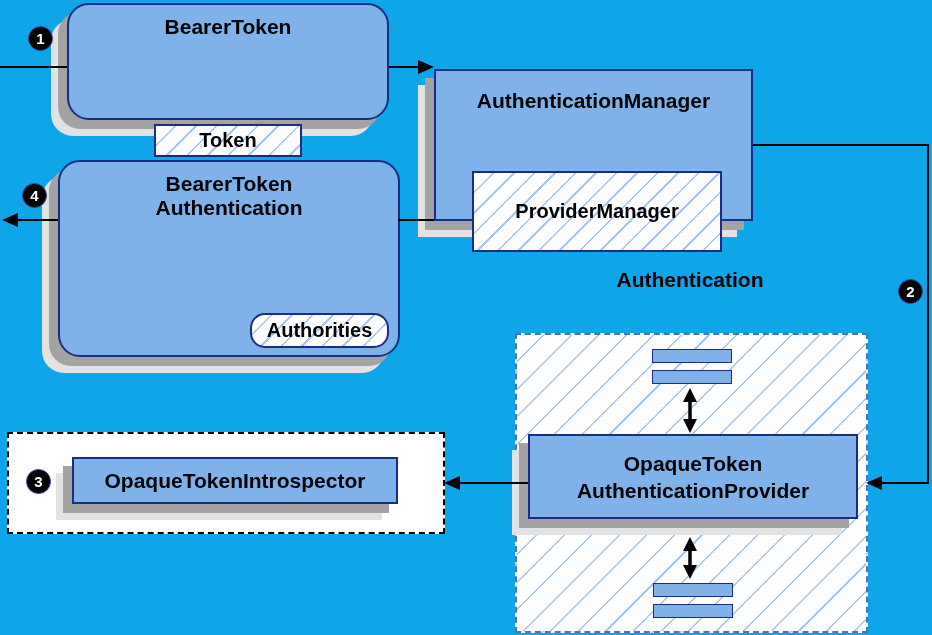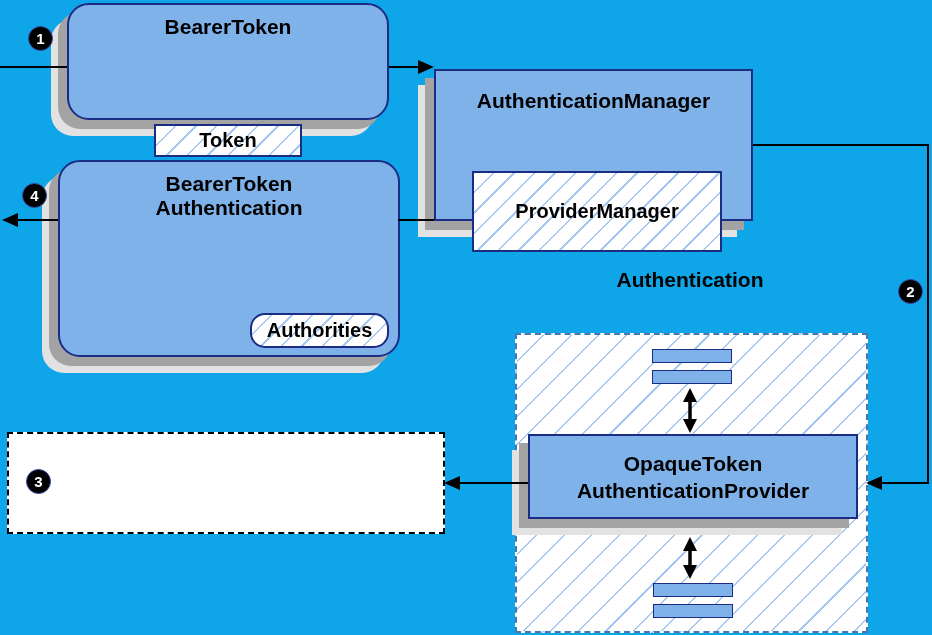--- a/index.html
+++ b/index.html
@@ -100,20 +100,21 @@
   <div class="bar" style="left:652px;top:370px;"></div>
 
   <div class="node flex-center" style="left:528px;top:434px;width:330px;height:85px;font-size:21px;line-height:27px;">
     <div>OpaqueToken</div>
     <div>AuthenticationProvider</div>
   </div>
 
   <div class="bar" style="left:653px;top:583px;"></div>
   <div class="bar" style="left:653px;top:604px;"></div>
 
+  <div class="node flex-center" style="left:72px;top:457px;width:326px;height:47px;font-size:21px;">OpaqueTokenIntrospector</div>
 
   <div class="badge" style="left:28px;top:26px;">1</div>
   <div class="badge" style="left:898px;top:279px;">2</div>
   <div class="badge" style="left:26px;top:469px;">3</div>
   <div class="badge" style="left:22px;top:183px;">4</div>
 
   <svg class="overlay" width="932" height="635" viewBox="0 0 932 635">
     <g>
       <line class="wire" x1="0" y1="67" x2="67" y2="67"></line>
     </g>

